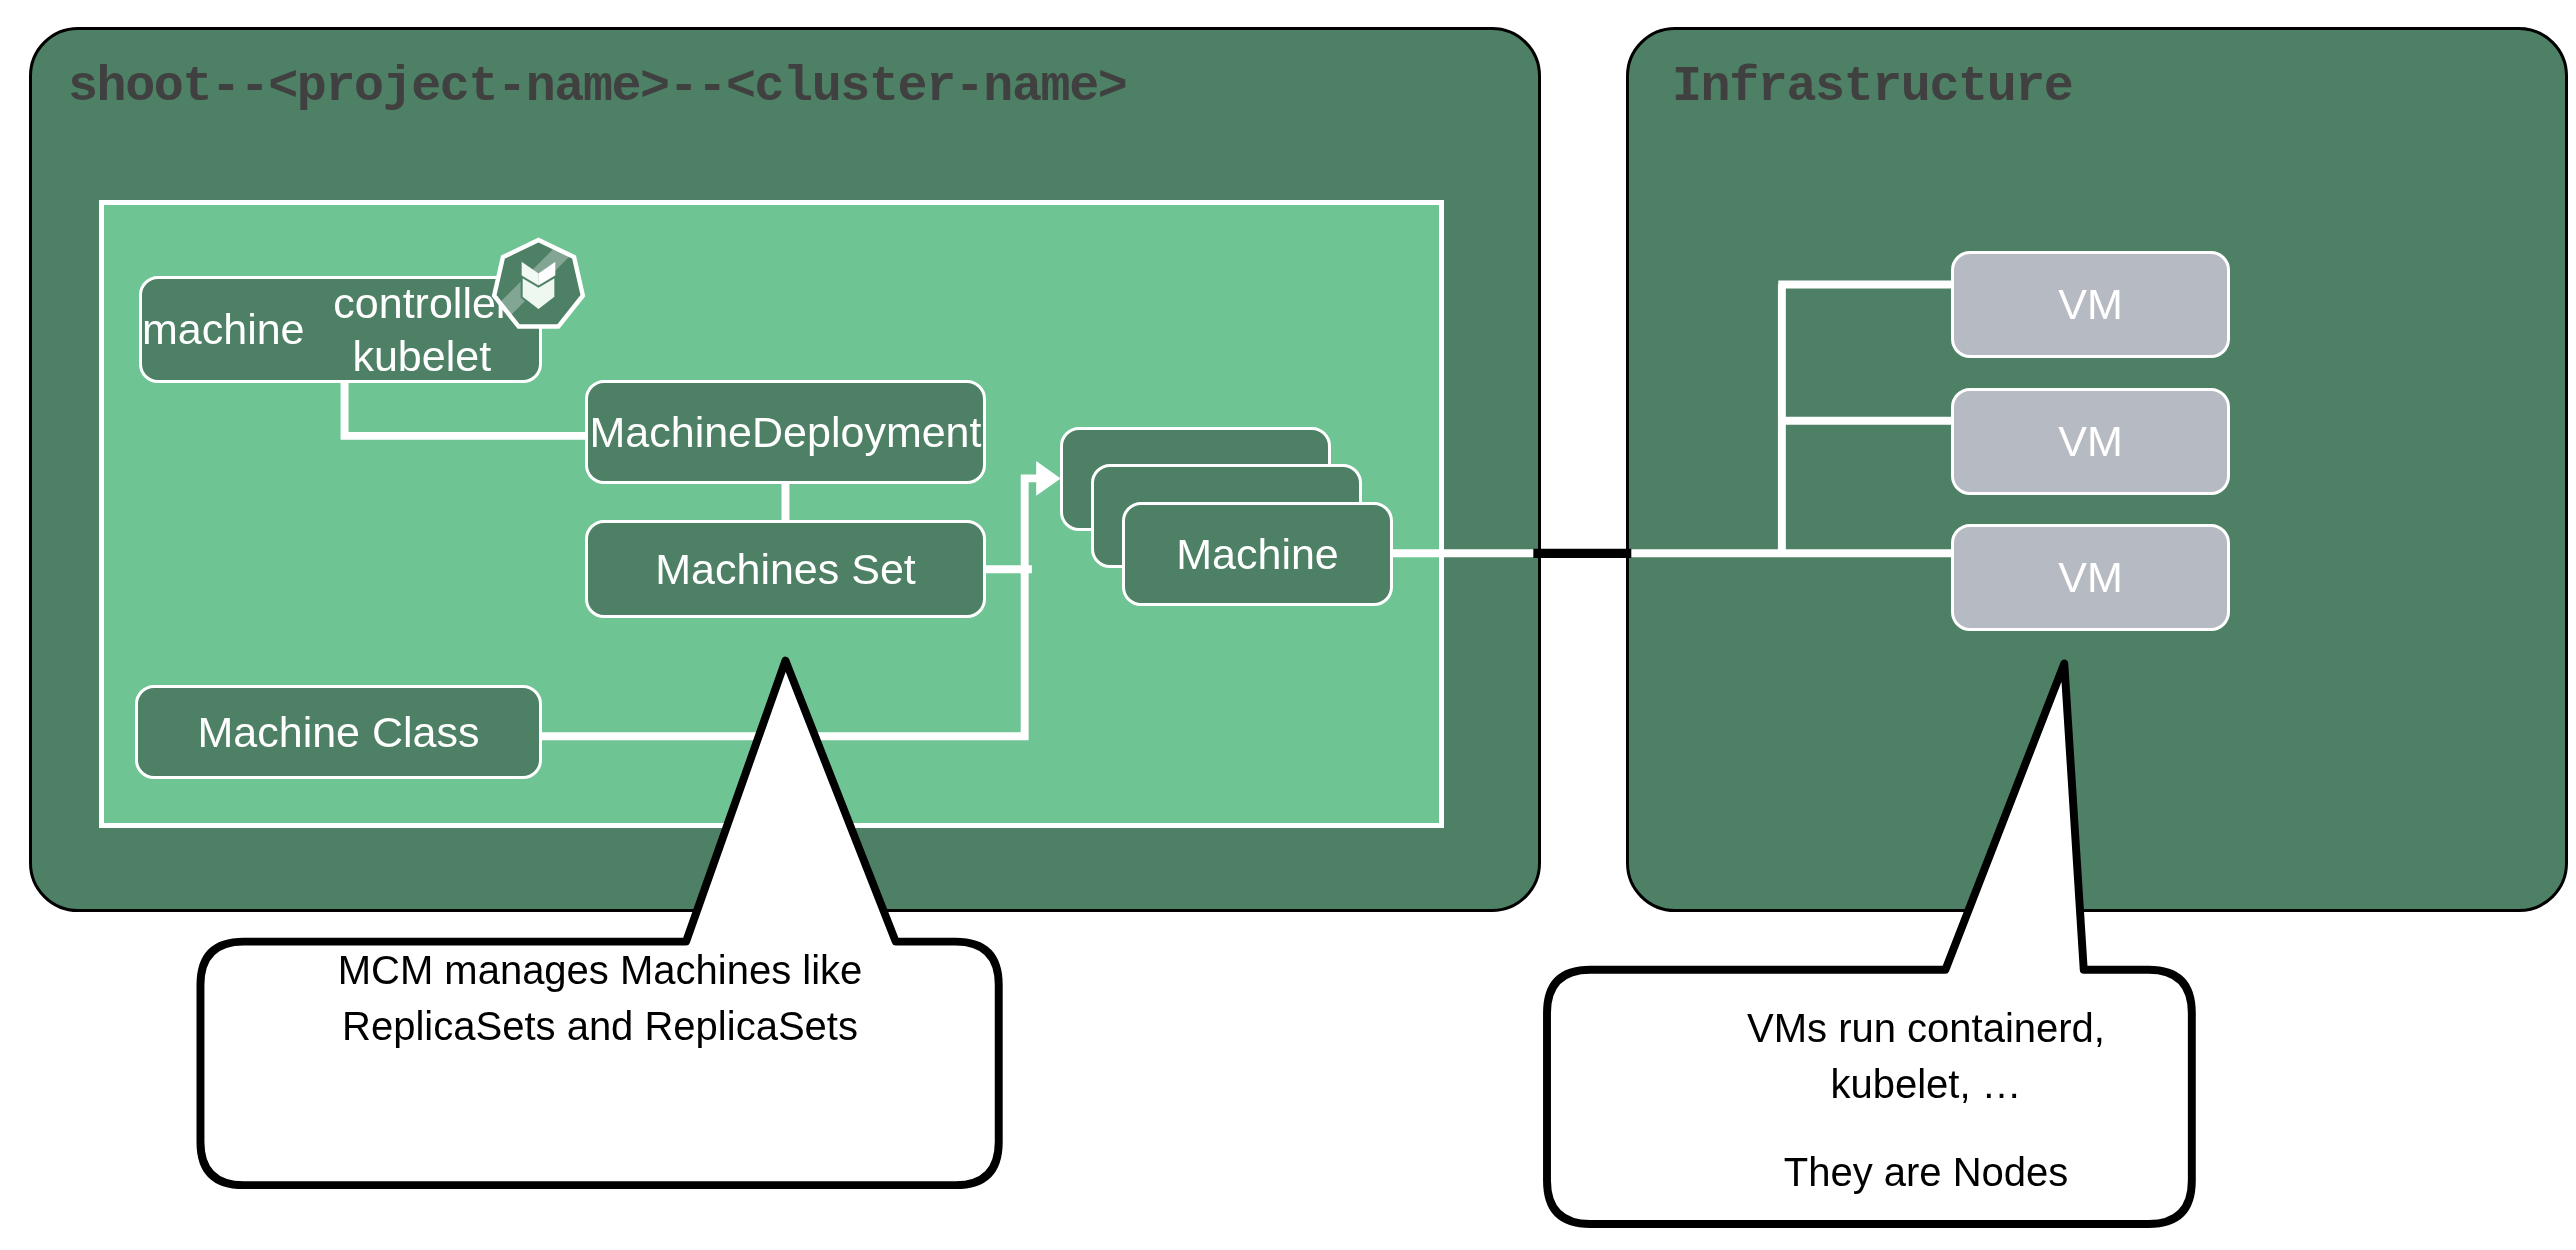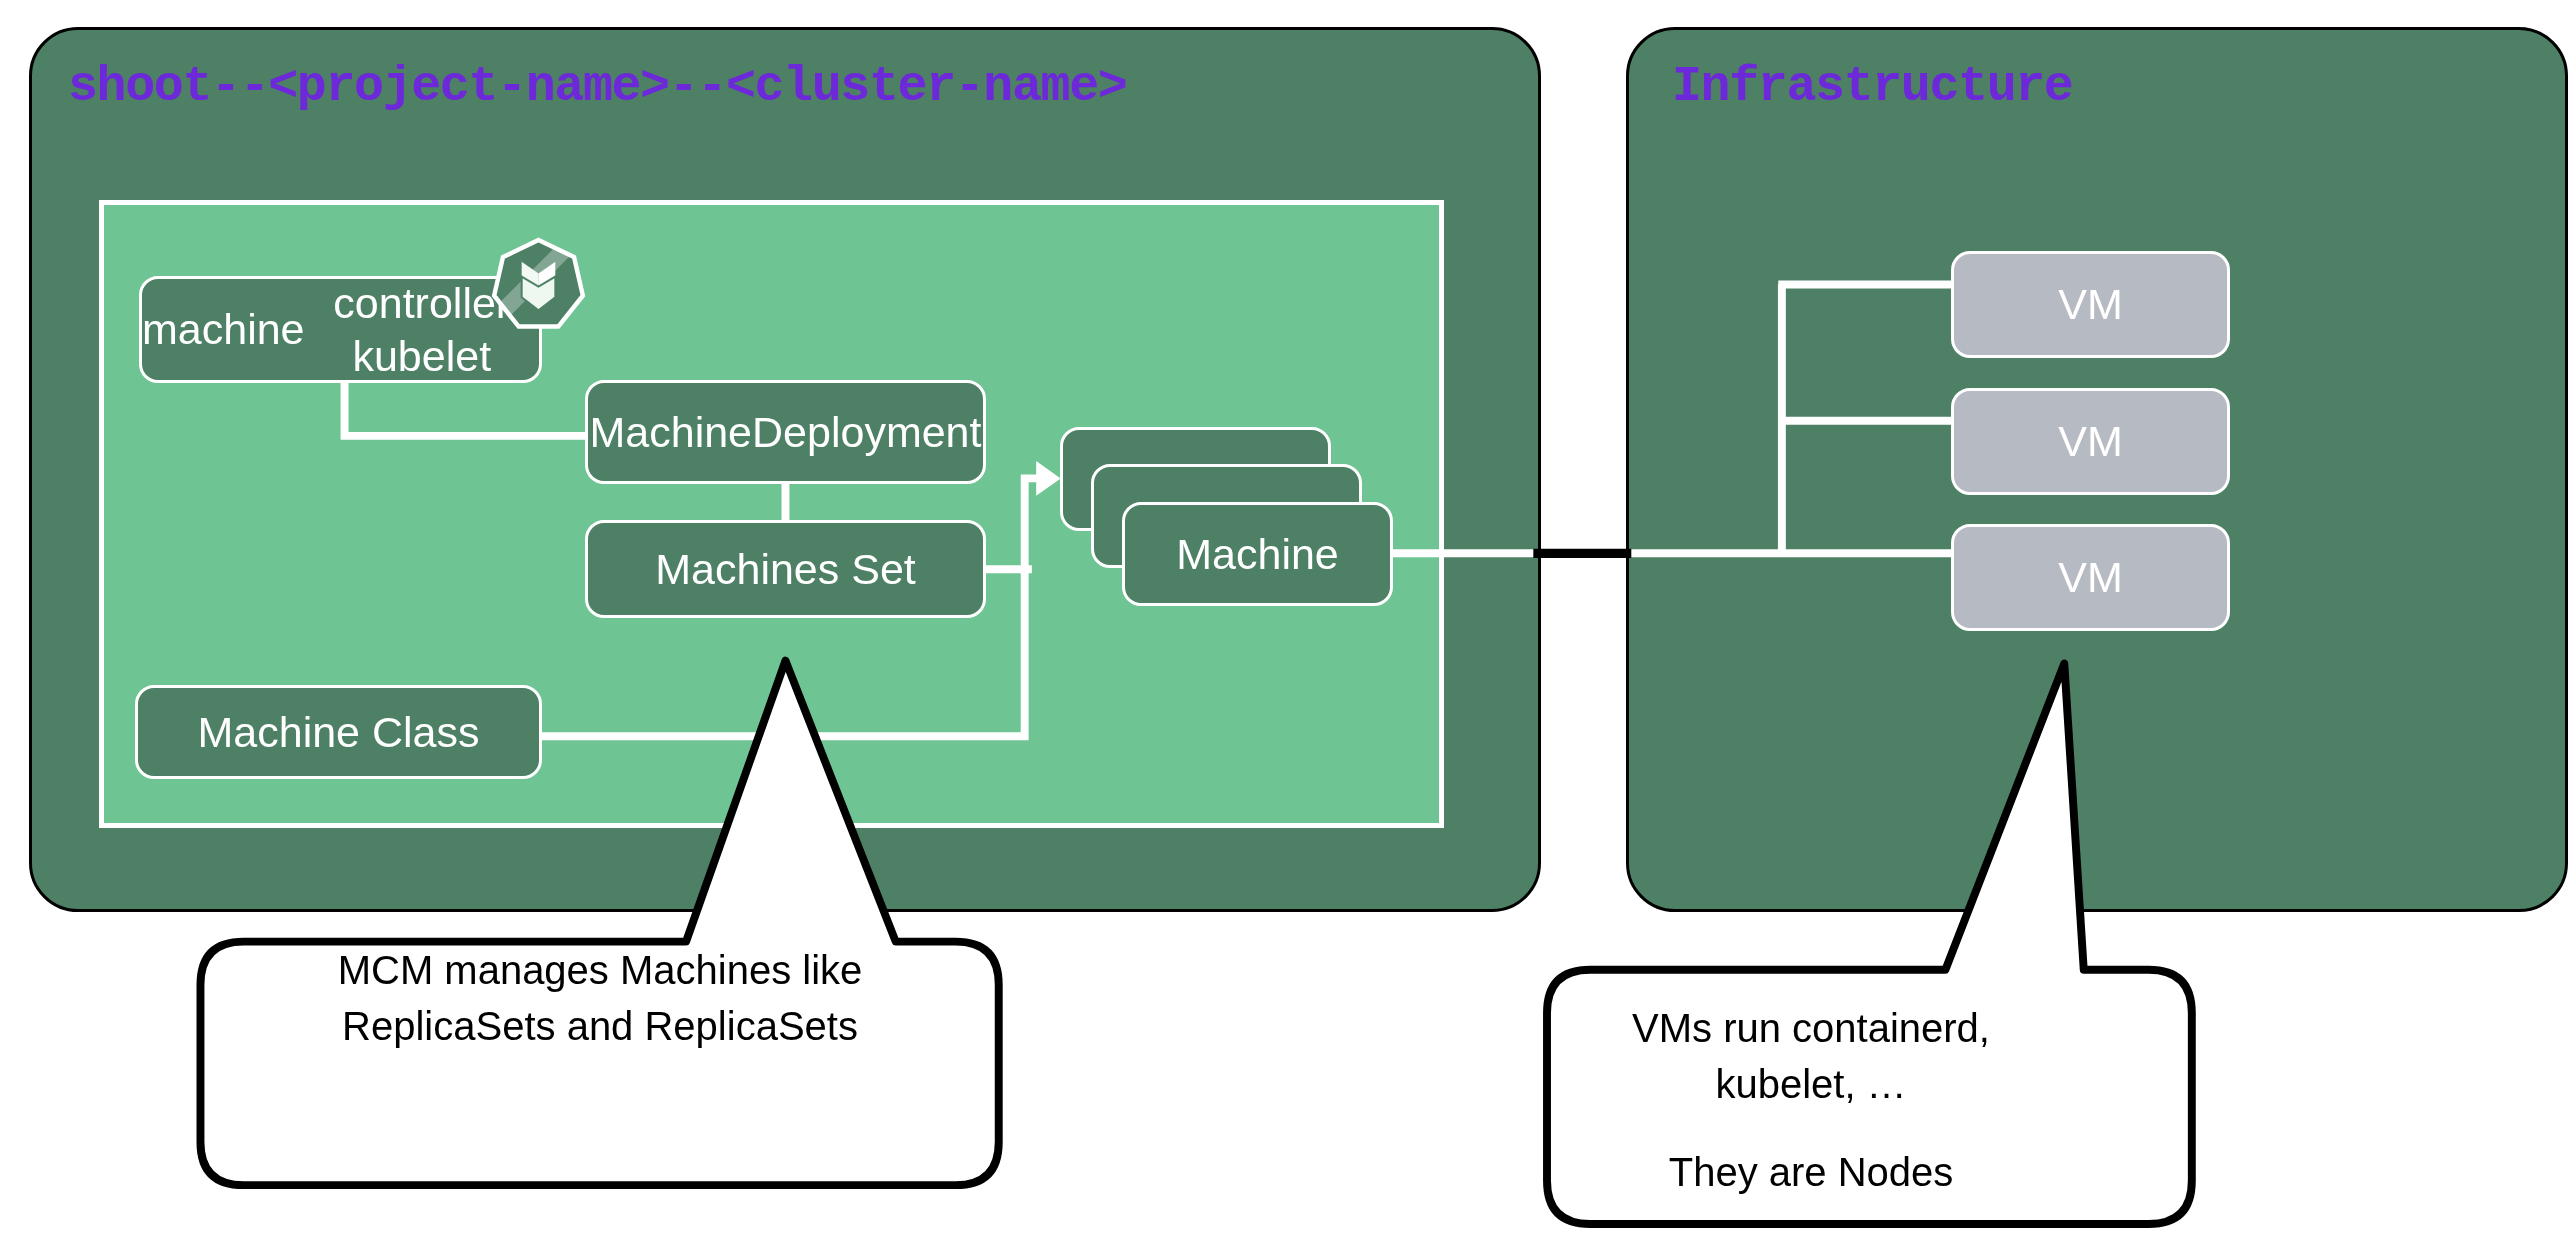--- a/index.html
+++ b/index.html
@@ -6,21 +6,21 @@
   .canvas {
     position:relative; width:2576px; height:1250px; background:#ffffff;
     font-family:"Liberation Sans", sans-serif; overflow:hidden;
   }
   
   .bigbox {
     position:absolute; border:3.6px solid #000; border-radius:49px;
     background:var(--dark-green,#4d8065); box-sizing:border-box; z-index:1;
   }
   .bigbox-title {
-    position:absolute; color:#6d28d9; font-family:"Liberation Mono", monospace;
+    position:absolute; color:#404040; font-family:"Liberation Mono", monospace;
     font-weight:bold; font-size:50px; letter-spacing:-1.4px; white-space:nowrap; z-index:3;
   }
   .innerbox {
     position:absolute; left:99px; top:200px; width:1345px; height:628px;
     background:var(--light-green,#6fc493); border:5.8px solid #ffffff; box-sizing:border-box; z-index:2;
   }
   
   .overlay { position:absolute; left:0; top:0; z-index:5; }
   
   .node {
@@ -132,21 +132,21 @@
   </div>
   <div class="vmnode" style="left:1951px; top:504px; width:279px; height:107px;">
     <div>VM</div>
   </div>
 
   <div class="callout-text" style="left:215px; top:942px; width:770px;">
     <div>MCM manages Machines like</div>
     <div>ReplicaSets and ReplicaSets</div>
   </div>
 
-  <div class="callout-text" style="left:1503px; top:1000px; width:616px;">
+  <div class="callout-text" style="left:1618px; top:1000px; width:616px;">
     <div>VMs run containerd,</div>
     <div>kubelet, …</div>
     <div class="callout-gap"></div>
     <div>They are Nodes</div>
   </div>
 
 </div>
 
 
 </body></html>

